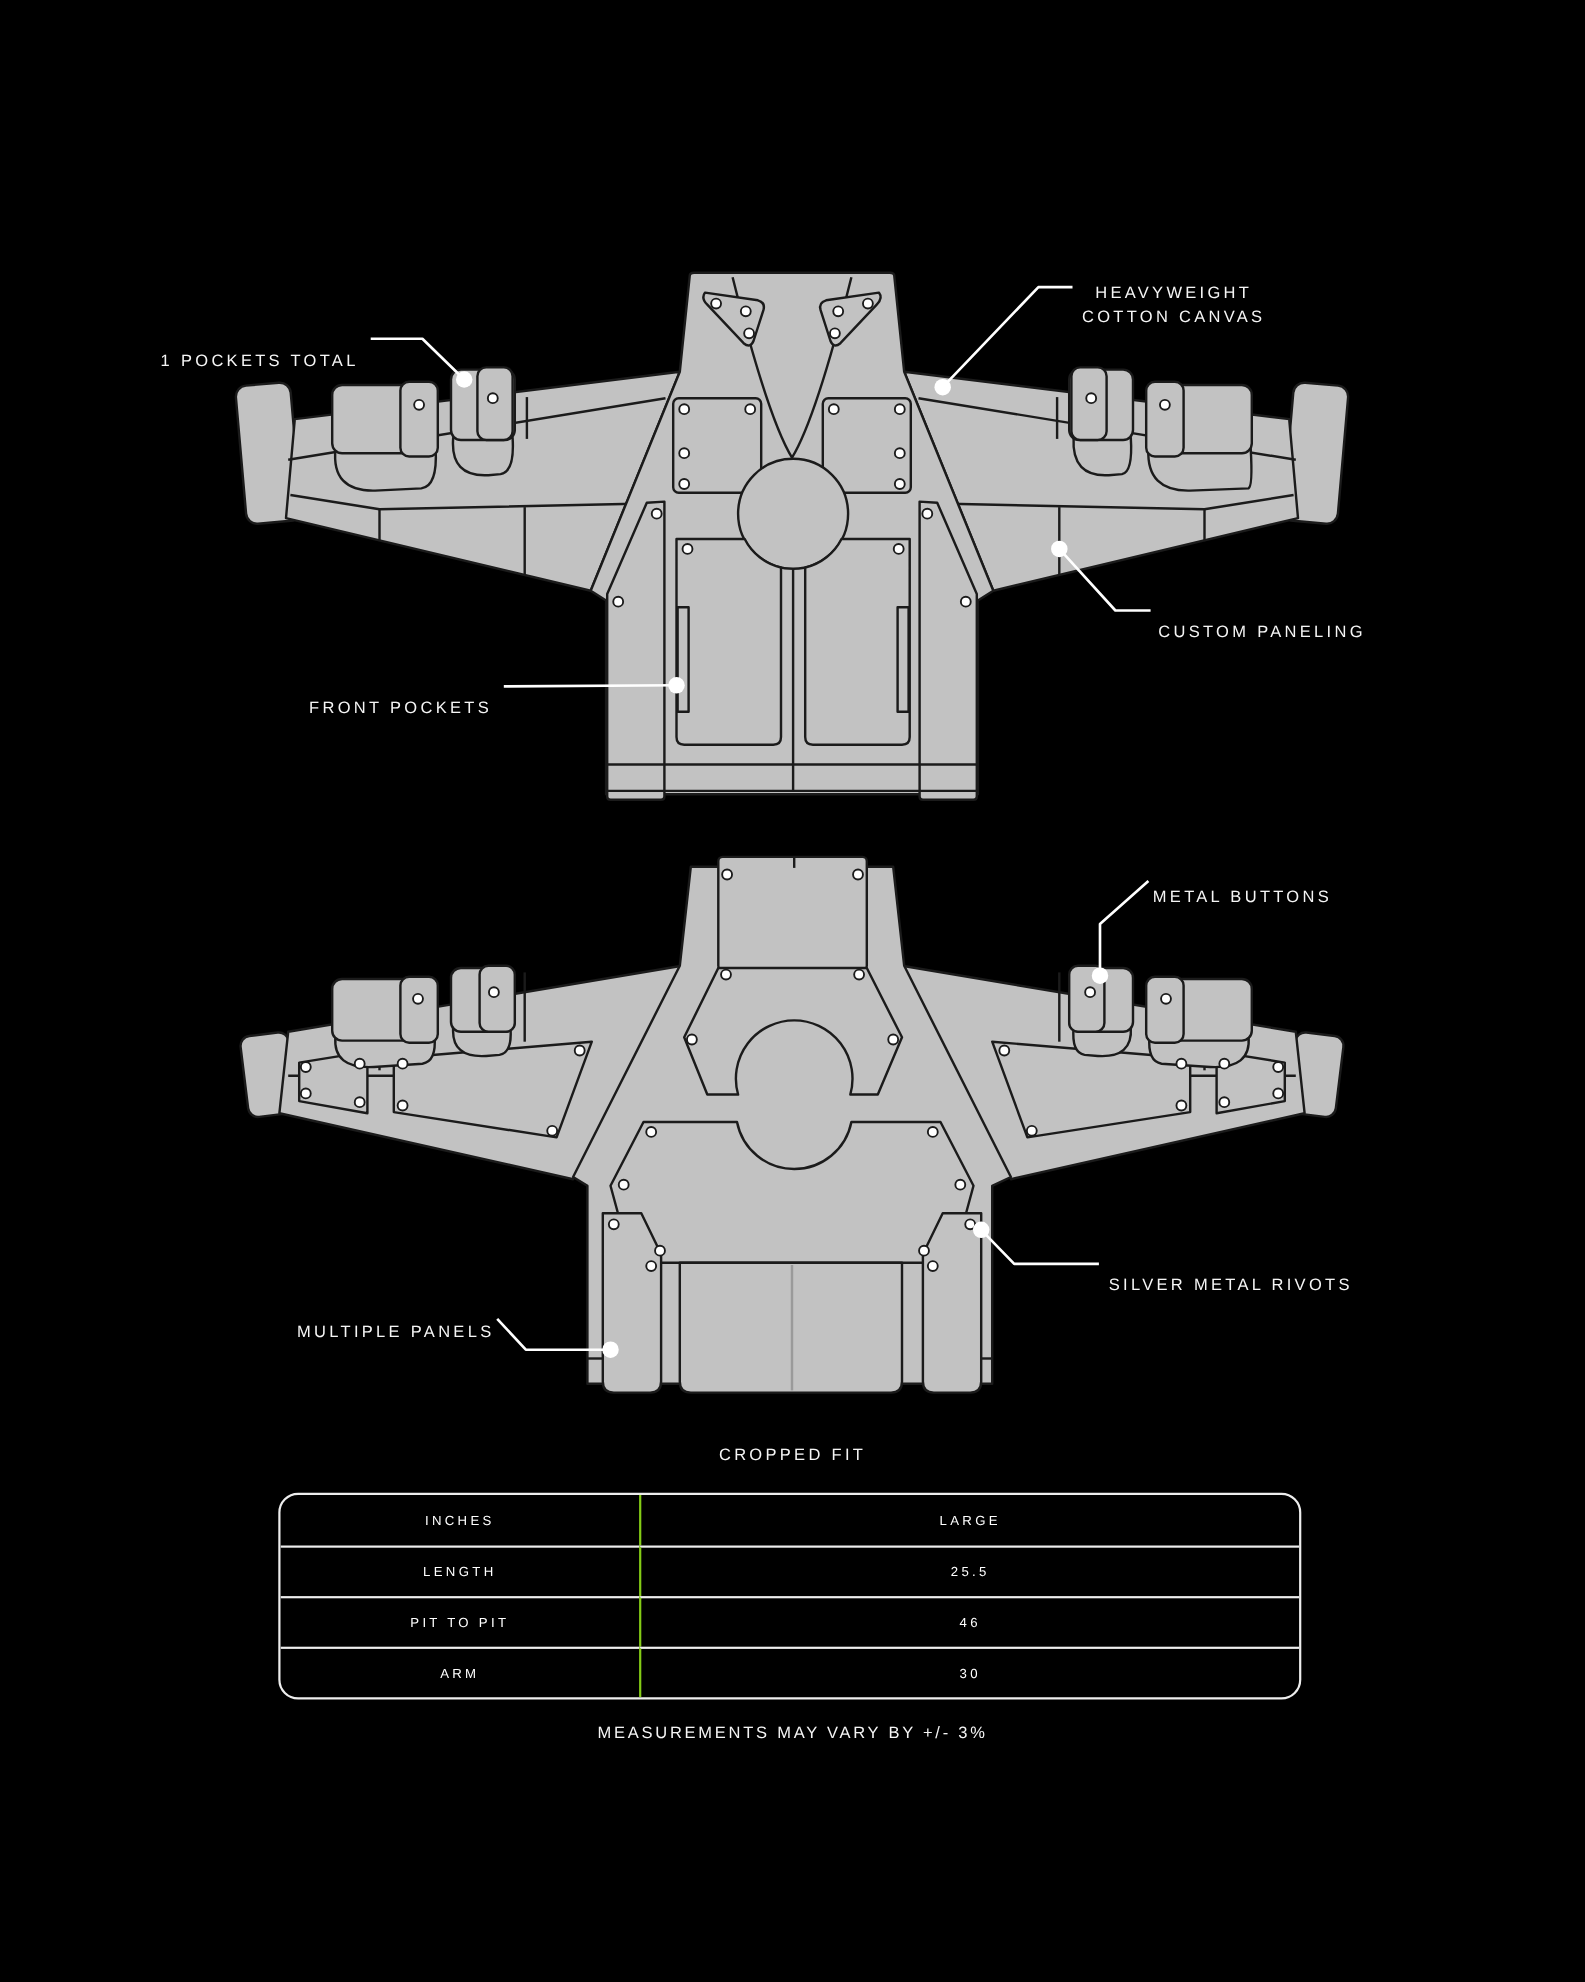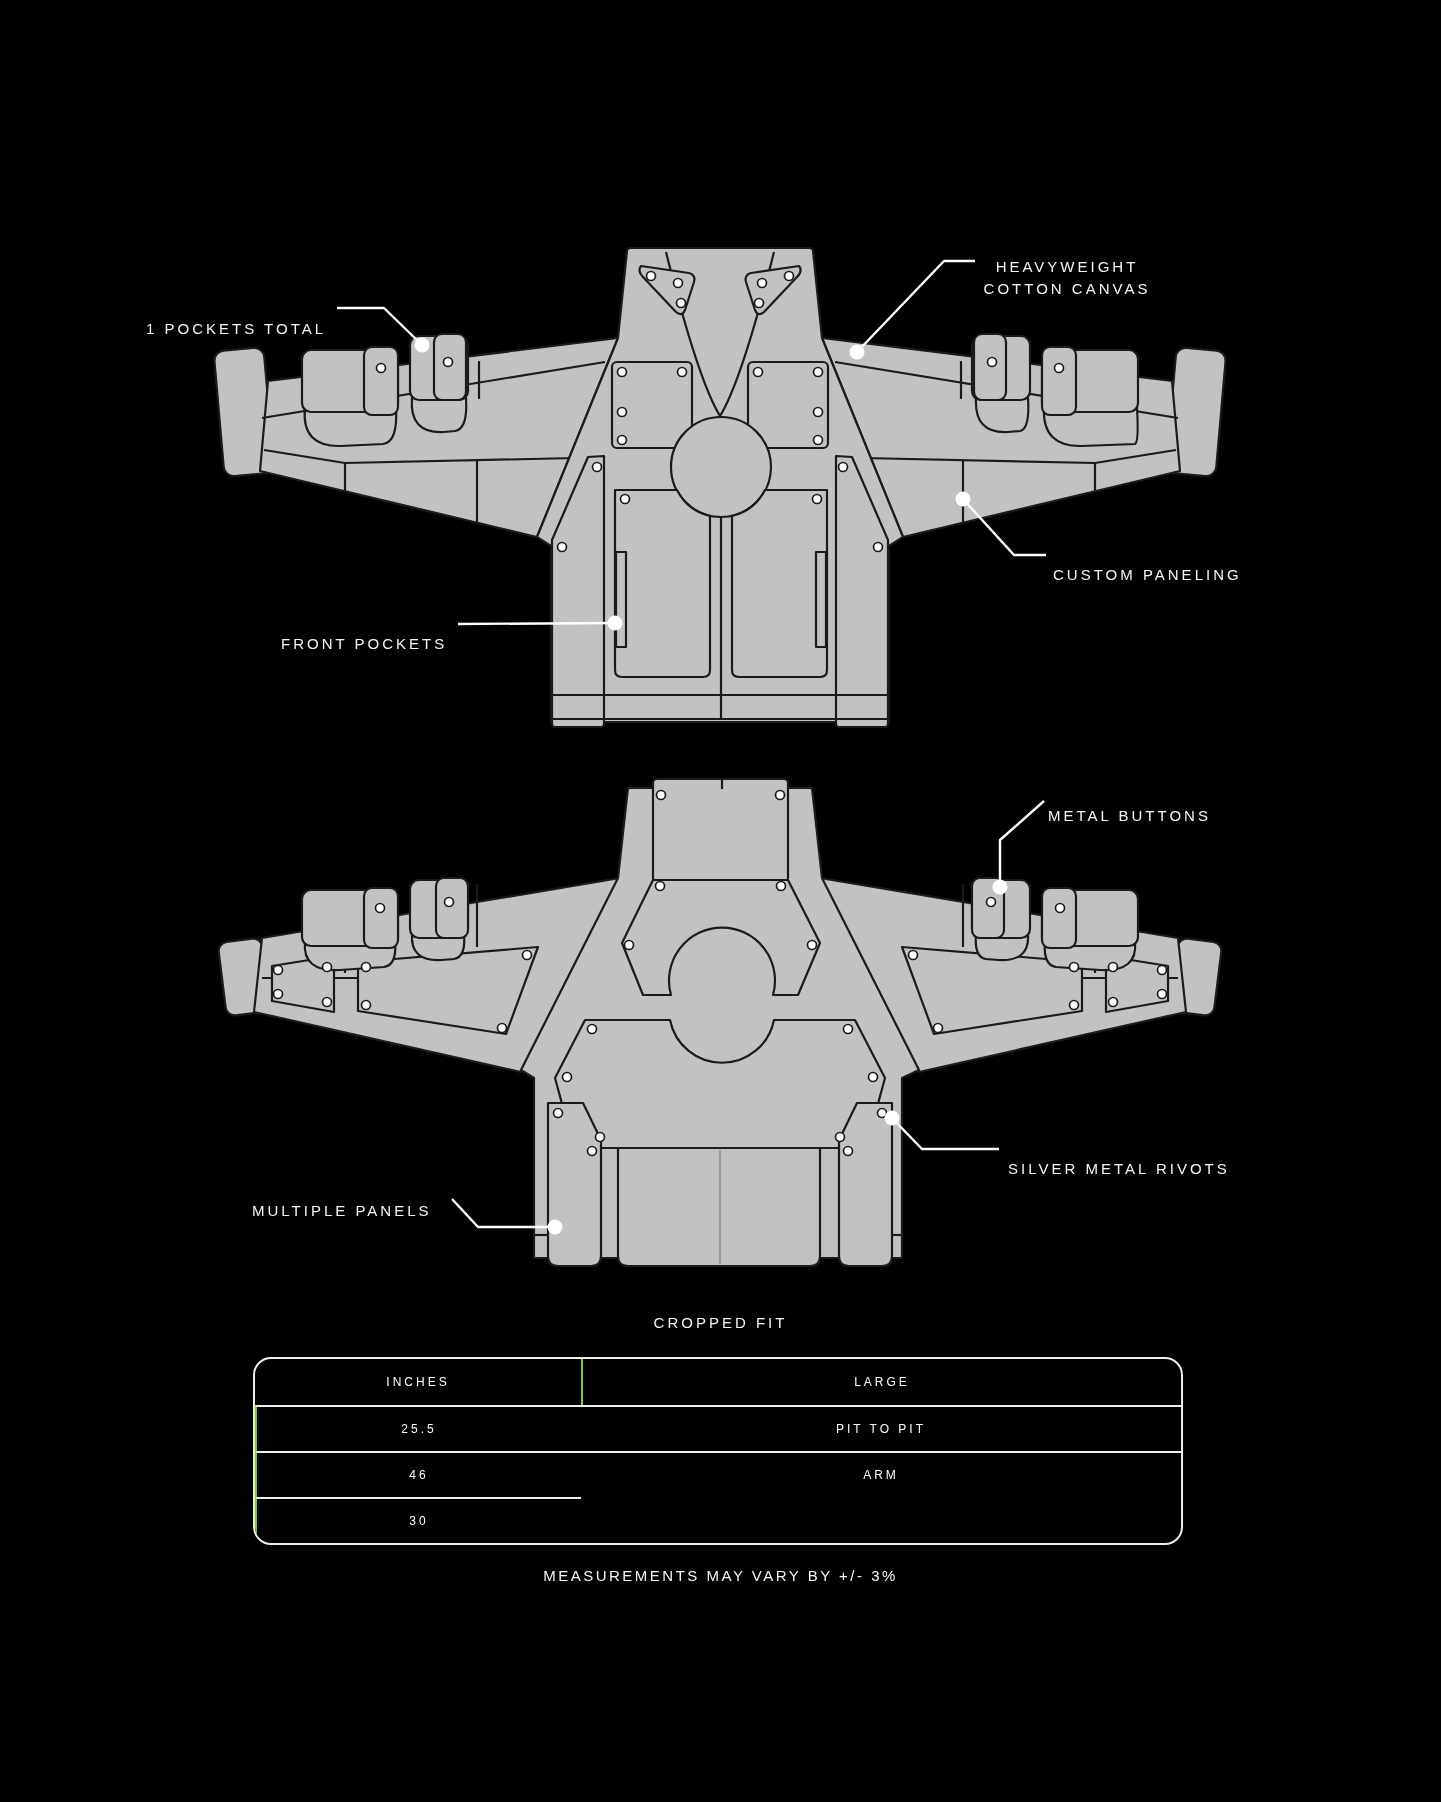--- a/index.html
+++ b/index.html
@@ -257,28 +257,29 @@
   </div>
 
   <div class="label" style="left:1053px;top:546px;">CUSTOM PANELING</div>
 
   <div class="label" style="left:281px;top:615px;">FRONT POCKETS</div>
 
   <div class="label" style="left:1048px;top:787px;">METAL BUTTONS</div>
 
   <div class="label" style="left:1008px;top:1140px;">SILVER METAL RIVOTS</div>
 
-  <div class="label" style="left:252px;top:1182px;text-align:right;">MULTIPLE PANELS</div>
+  <div class="label" style="left:270px;top:1182px;text-align:right;">MULTIPLE PANELS</div>
 
   <div class="caption" style="top:1314px;">CROPPED FIT</div>
 
   <div class="size-table">
     <div class="cell first-row col1">INCHES</div>
     <div class="cell first-row col2">LARGE</div>
 
+    <div class="cell col1">LENGTH</div>
     <div class="cell col2">25.5</div>
 
     <div class="cell col1">PIT TO PIT</div>
     <div class="cell col2">46</div>
 
     <div class="cell col1">ARM</div>
     <div class="cell col2">30</div>
   </div>
 
   <div class="footnote" style="top:1567px;letter-spacing:2.5px;">MEASUREMENTS MAY VARY BY +/- 3%</div>

